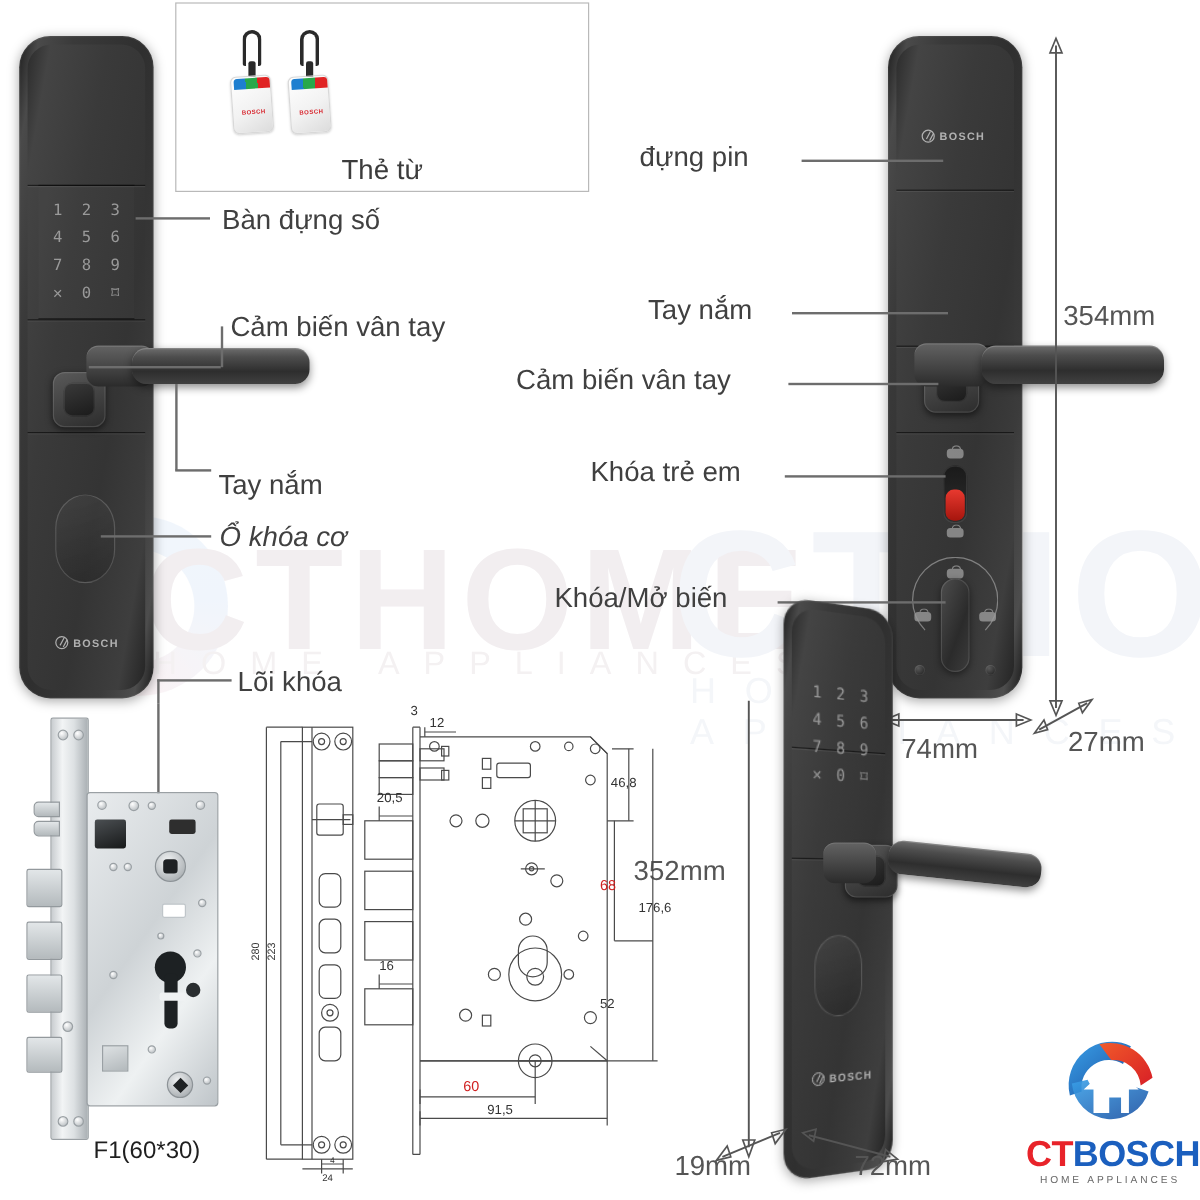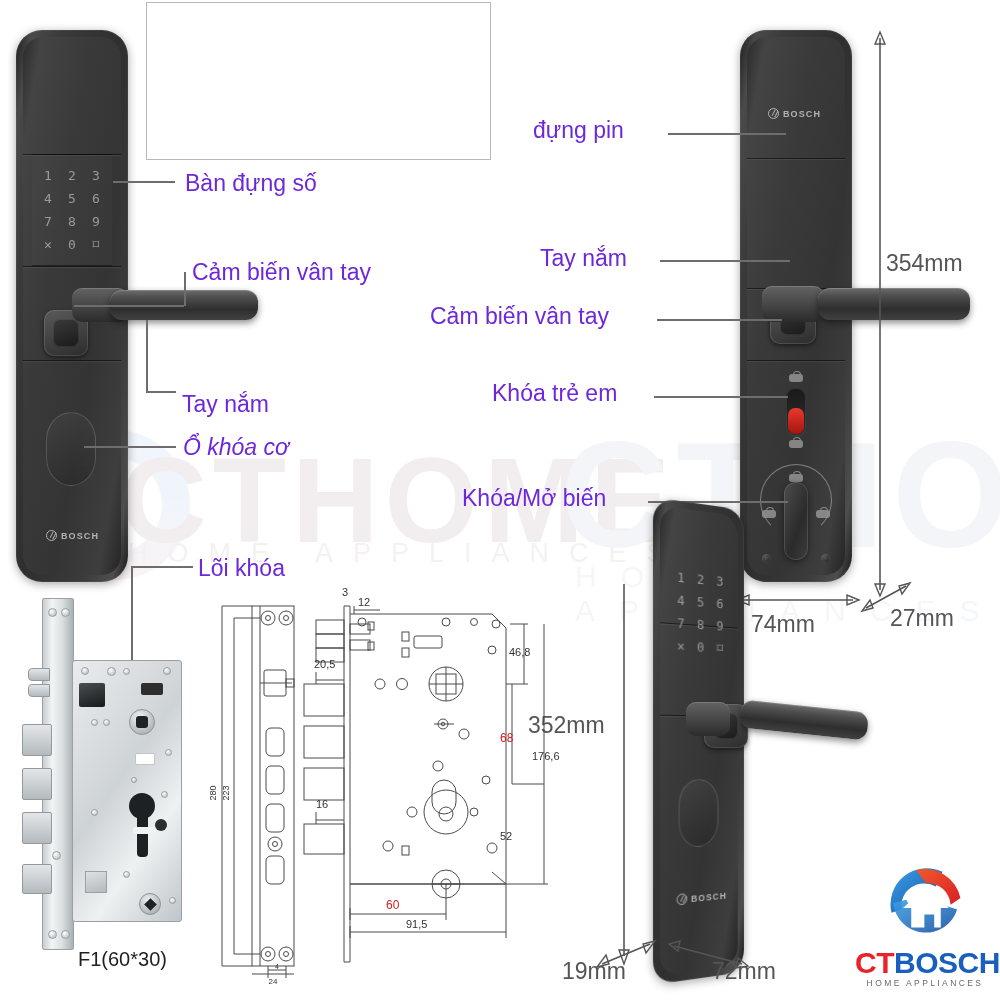--- a/index.html
+++ b/index.html
@@ -53,21 +53,21 @@
   .wm-big2 {
     left: 575px; top: 560px;
     font-size: 30px; letter-spacing: 24px;
     color: #f4f6f9;
   }
 
   
   .lbl {
     position: absolute;
     font-size: 21px;
-    color: #6d28d9;
+    color: #404040;
     white-space: nowrap;
   }
   .dim {
     position: absolute;
     font-size: 23px;
     color: #555;
     white-space: nowrap;
   }
   .leader {
     position: absolute;
@@ -384,20 +384,41 @@
 
 <div id="stage">
 
   <div class="wm wm-swirl"></div>
   <div class="wm wm-text">CTHOME</div>
   <div class="wm wm-text2">HOME APPLIANCES</div>
   <div class="wm wm-big">CTHOME</div>
   <div class="wm wm-big2">HOME APPLIANCES</div>
 
   <div id="acc-box">
+    <div class="acc-cell">
+      <div class="acc-art">
+        <div class="fob" style="left:46px; top:22px;">
+          <div class="loop"></div>
+            <div class="strap"></div>
+          <div class="body">
+              <div class="chip"></div>
+              <div class="bm">BOSCH</div>
+            </div>
+        </div>
+        <div class="fob" style="left:94px; top:22px;">
+          <div class="loop"></div>
+            <div class="strap"></div>
+          <div class="body">
+              <div class="chip"></div>
+              <div class="bm">BOSCH</div>
+            </div>
+        </div>
+      </div>
+      <div class="acc-cap">Thẻ từ</div>
+    </div>
   </div>
 
   <div class="panel" style="left:16px; top:30px; width:112px; height:552px;">
     <div class="panel-inner"></div>
     <div class="seam" style="top:124px;"></div>
     <div class="seam" style="top:236px;"></div>
     <div class="seam" style="top:330px;"></div>
     <div class="keypad-zone" style="left:16px; top:124px; width:80px; height:112px;"></div>
     <div class="keypad" id="front-keypad" style="left:20px; top:126px; width:72px; height:108px; gap:10px 0;">
         <span class="key">1</span>

